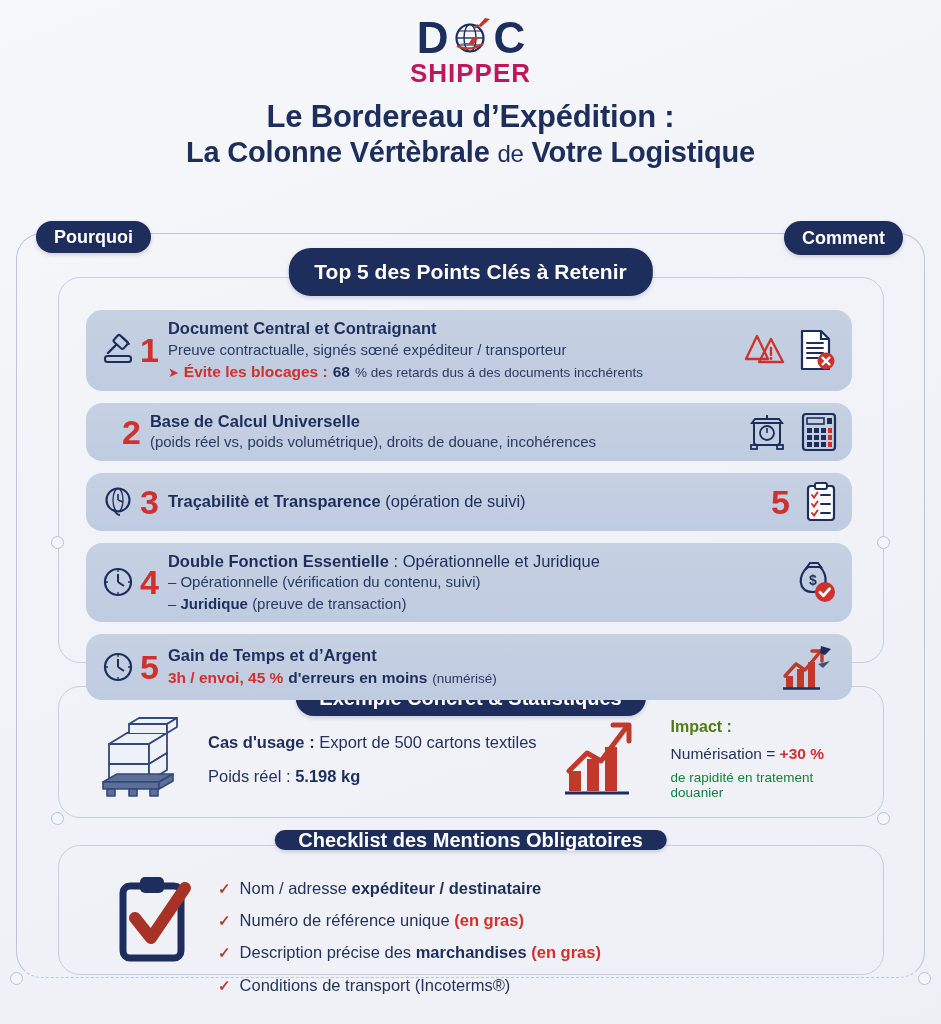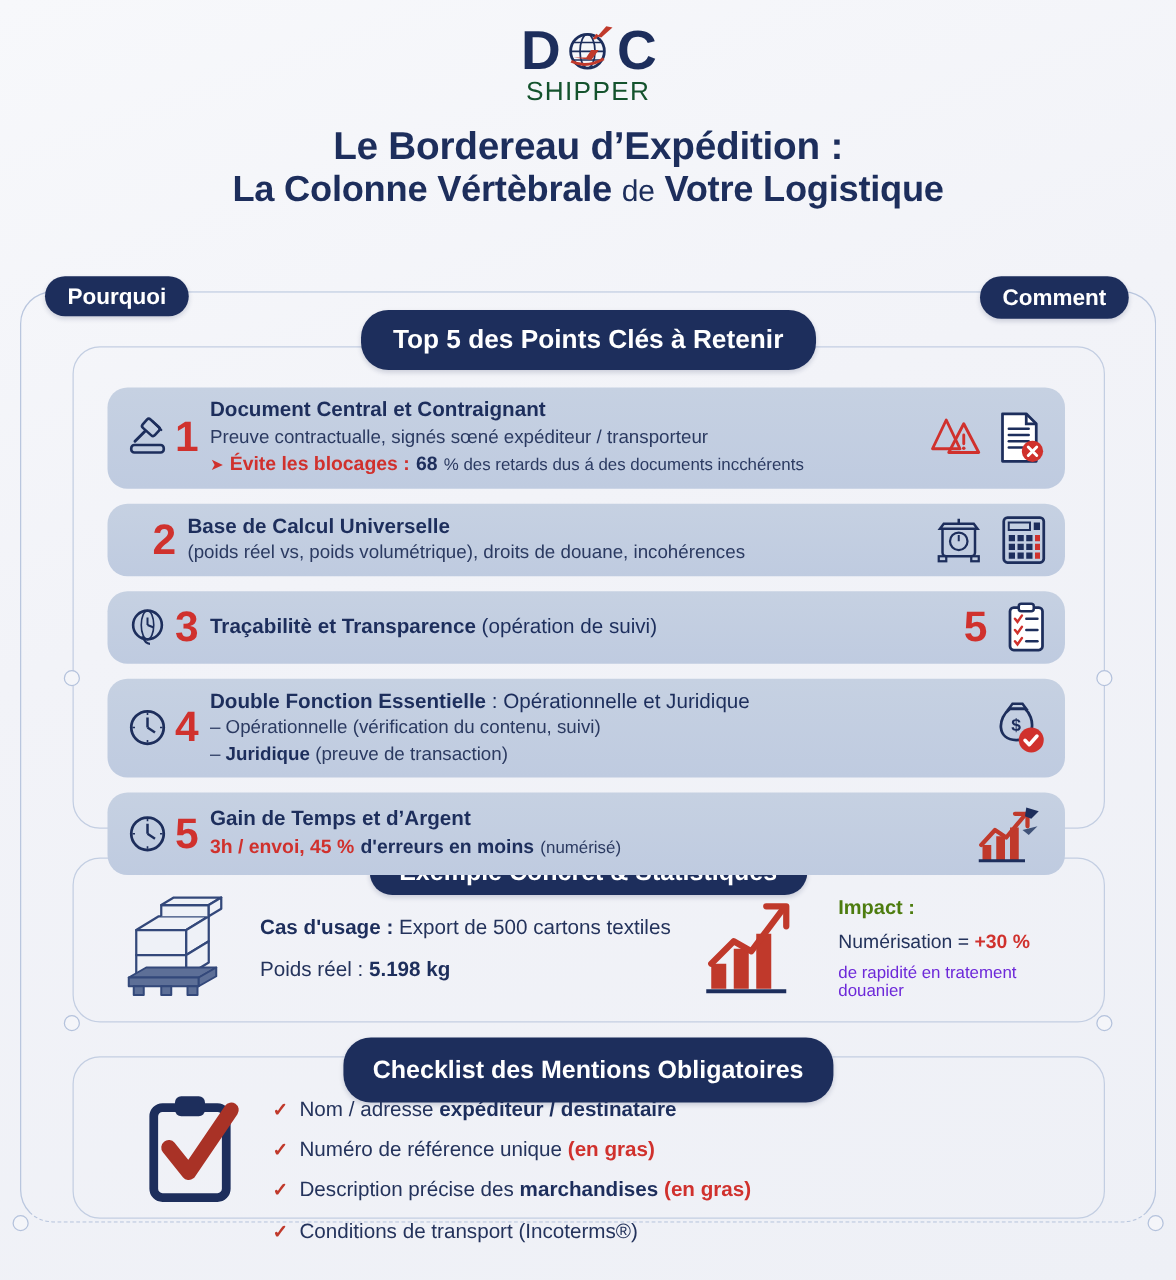--- a/index.html
+++ b/index.html
@@ -10,21 +10,21 @@
     color:#1b2a57;
     position:relative;
   }
   .page{position:relative;width:941px;height:1024px;}
 
   
   .logo{position:absolute;left:0;right:0;top:6px;height:86px;display:flex;flex-direction:column;align-items:center;justify-content:center;}
   .logo-top{display:flex;align-items:center;justify-content:center;position:relative;height:52px;}
   .logo-d,.logo-c{font-size:44px;font-weight:bold;color:#1d2e5c;letter-spacing:-1px;line-height:1;font-family:"Liberation Sans",sans-serif;}
   .logo-globe{width:44px;height:44px;margin:0 1px;position:relative;}
-  .logo-bottom{font-size:21px;font-weight:normal;color:#14532d;letter-spacing:1px;line-height:1;margin-top:-4px;}
+  .logo-bottom{font-size:26px;font-weight:bold;color:#be185d;letter-spacing:1px;line-height:1;margin-top:-4px;}
 
   
   .title-wrap{position:absolute;left:0;right:0;top:100px;text-align:center;}
   .title1{font-size:31px;font-weight:bold;color:#1d2e5c;line-height:1.12;letter-spacing:-.2px;}
   .title2{font-size:29px;font-weight:bold;color:#1d2e5c;line-height:1.2;letter-spacing:-.2px;}
   .title2 .lt{font-weight:normal;font-size:24px;}
   .subtitle{font-size:17px;color:#2c3b63;margin-top:11px;font-weight:400;}
 
   
   .outer-frame{
@@ -47,21 +47,21 @@
   
   .pill{
     position:absolute;background:#1d2e5c;color:#fff;border-radius:22px;
     font-weight:bold;display:flex;align-items:center;justify-content:center;
     box-shadow:0 2px 4px rgba(20,35,75,.18);white-space:nowrap;
   }
   .pill-pourquoi{left:36px;top:221px;height:32px;padding:0 18px;font-size:18px;}
   .pill-comment{right:38px;top:221px;height:34px;padding:0 18px;font-size:18px;}
   .pill-top5{left:50%;transform:translateX(-50%);top:248px;height:48px;padding:0 26px;font-size:21px;}
   .pill-ex{left:50%;transform:translateX(-50%);top:680px;height:36px;padding:0 24px;font-size:20px;}
-  .pill-chk{left:50%;transform:translateX(-50%);top:830px;height:52px;padding:0 24px;font-size:20px;}
+  .pill-chk{left:50%;transform:translateX(-50%);top:830px;height:20px;padding:0 24px;font-size:20px;}
 
   
   .rows{position:absolute;left:86px;top:310px;width:766px;}
   .row{
     background:linear-gradient(180deg,#c6d1e2 0%,#bfcbe0 100%);
     border-radius:16px;display:flex;align-items:center;
     box-sizing:border-box;padding:8px 14px 8px 12px;margin-bottom:12px;
     position:relative;min-height:46px;
   }
   .row-ico{width:42px;flex:0 0 42px;display:flex;align-items:center;justify-content:center;}
@@ -83,21 +83,21 @@
   
   .ex{position:absolute;left:86px;top:716px;width:770px;display:flex;align-items:center;}
   .ex-pallet{flex:0 0 120px;display:flex;justify-content:center;}
   .ex-text{flex:0 0 auto;margin-left:2px;}
   .ex-line{font-size:16.5px;color:#24335c;line-height:2.08;}
   .ex-line b{font-weight:bold;color:#1d2e5c;}
   .ex-chart{flex:0 0 110px;display:flex;justify-content:center;align-items:flex-end;margin-left:12px;}
   .ex-impact{flex:1 1 auto;margin-left:12px;}
   .imp-h{font-size:16px;font-weight:bold;color:#4d7c0f;}
   .imp-l{font-size:15.5px;color:#24335c;margin-top:9px;}
-  .imp-s{font-size:13.5px;color:#6d28d9;margin-top:7px;}
+  .imp-s{font-size:13.5px;color:#15803d;margin-top:7px;}
 
   
   .chk{position:absolute;left:100px;top:868px;width:760px;display:flex;align-items:flex-start;}
   .chk-ico{flex:0 0 118px;display:flex;justify-content:center;padding-top:4px;}
   .chk-list{flex:1 1 auto;padding-top:4px;}
   .chk-item{display:flex;align-items:baseline;gap:9px;font-size:16.5px;color:#24335c;line-height:1.95;}
   .chk-tick{color:#c0392b;font-size:15px;font-weight:bold;}
   .chk-item b{color:#1d2e5c;font-weight:bold;}
   .chk-item .rg{color:#d0312d;font-weight:bold;}
   svg{display:block;}

